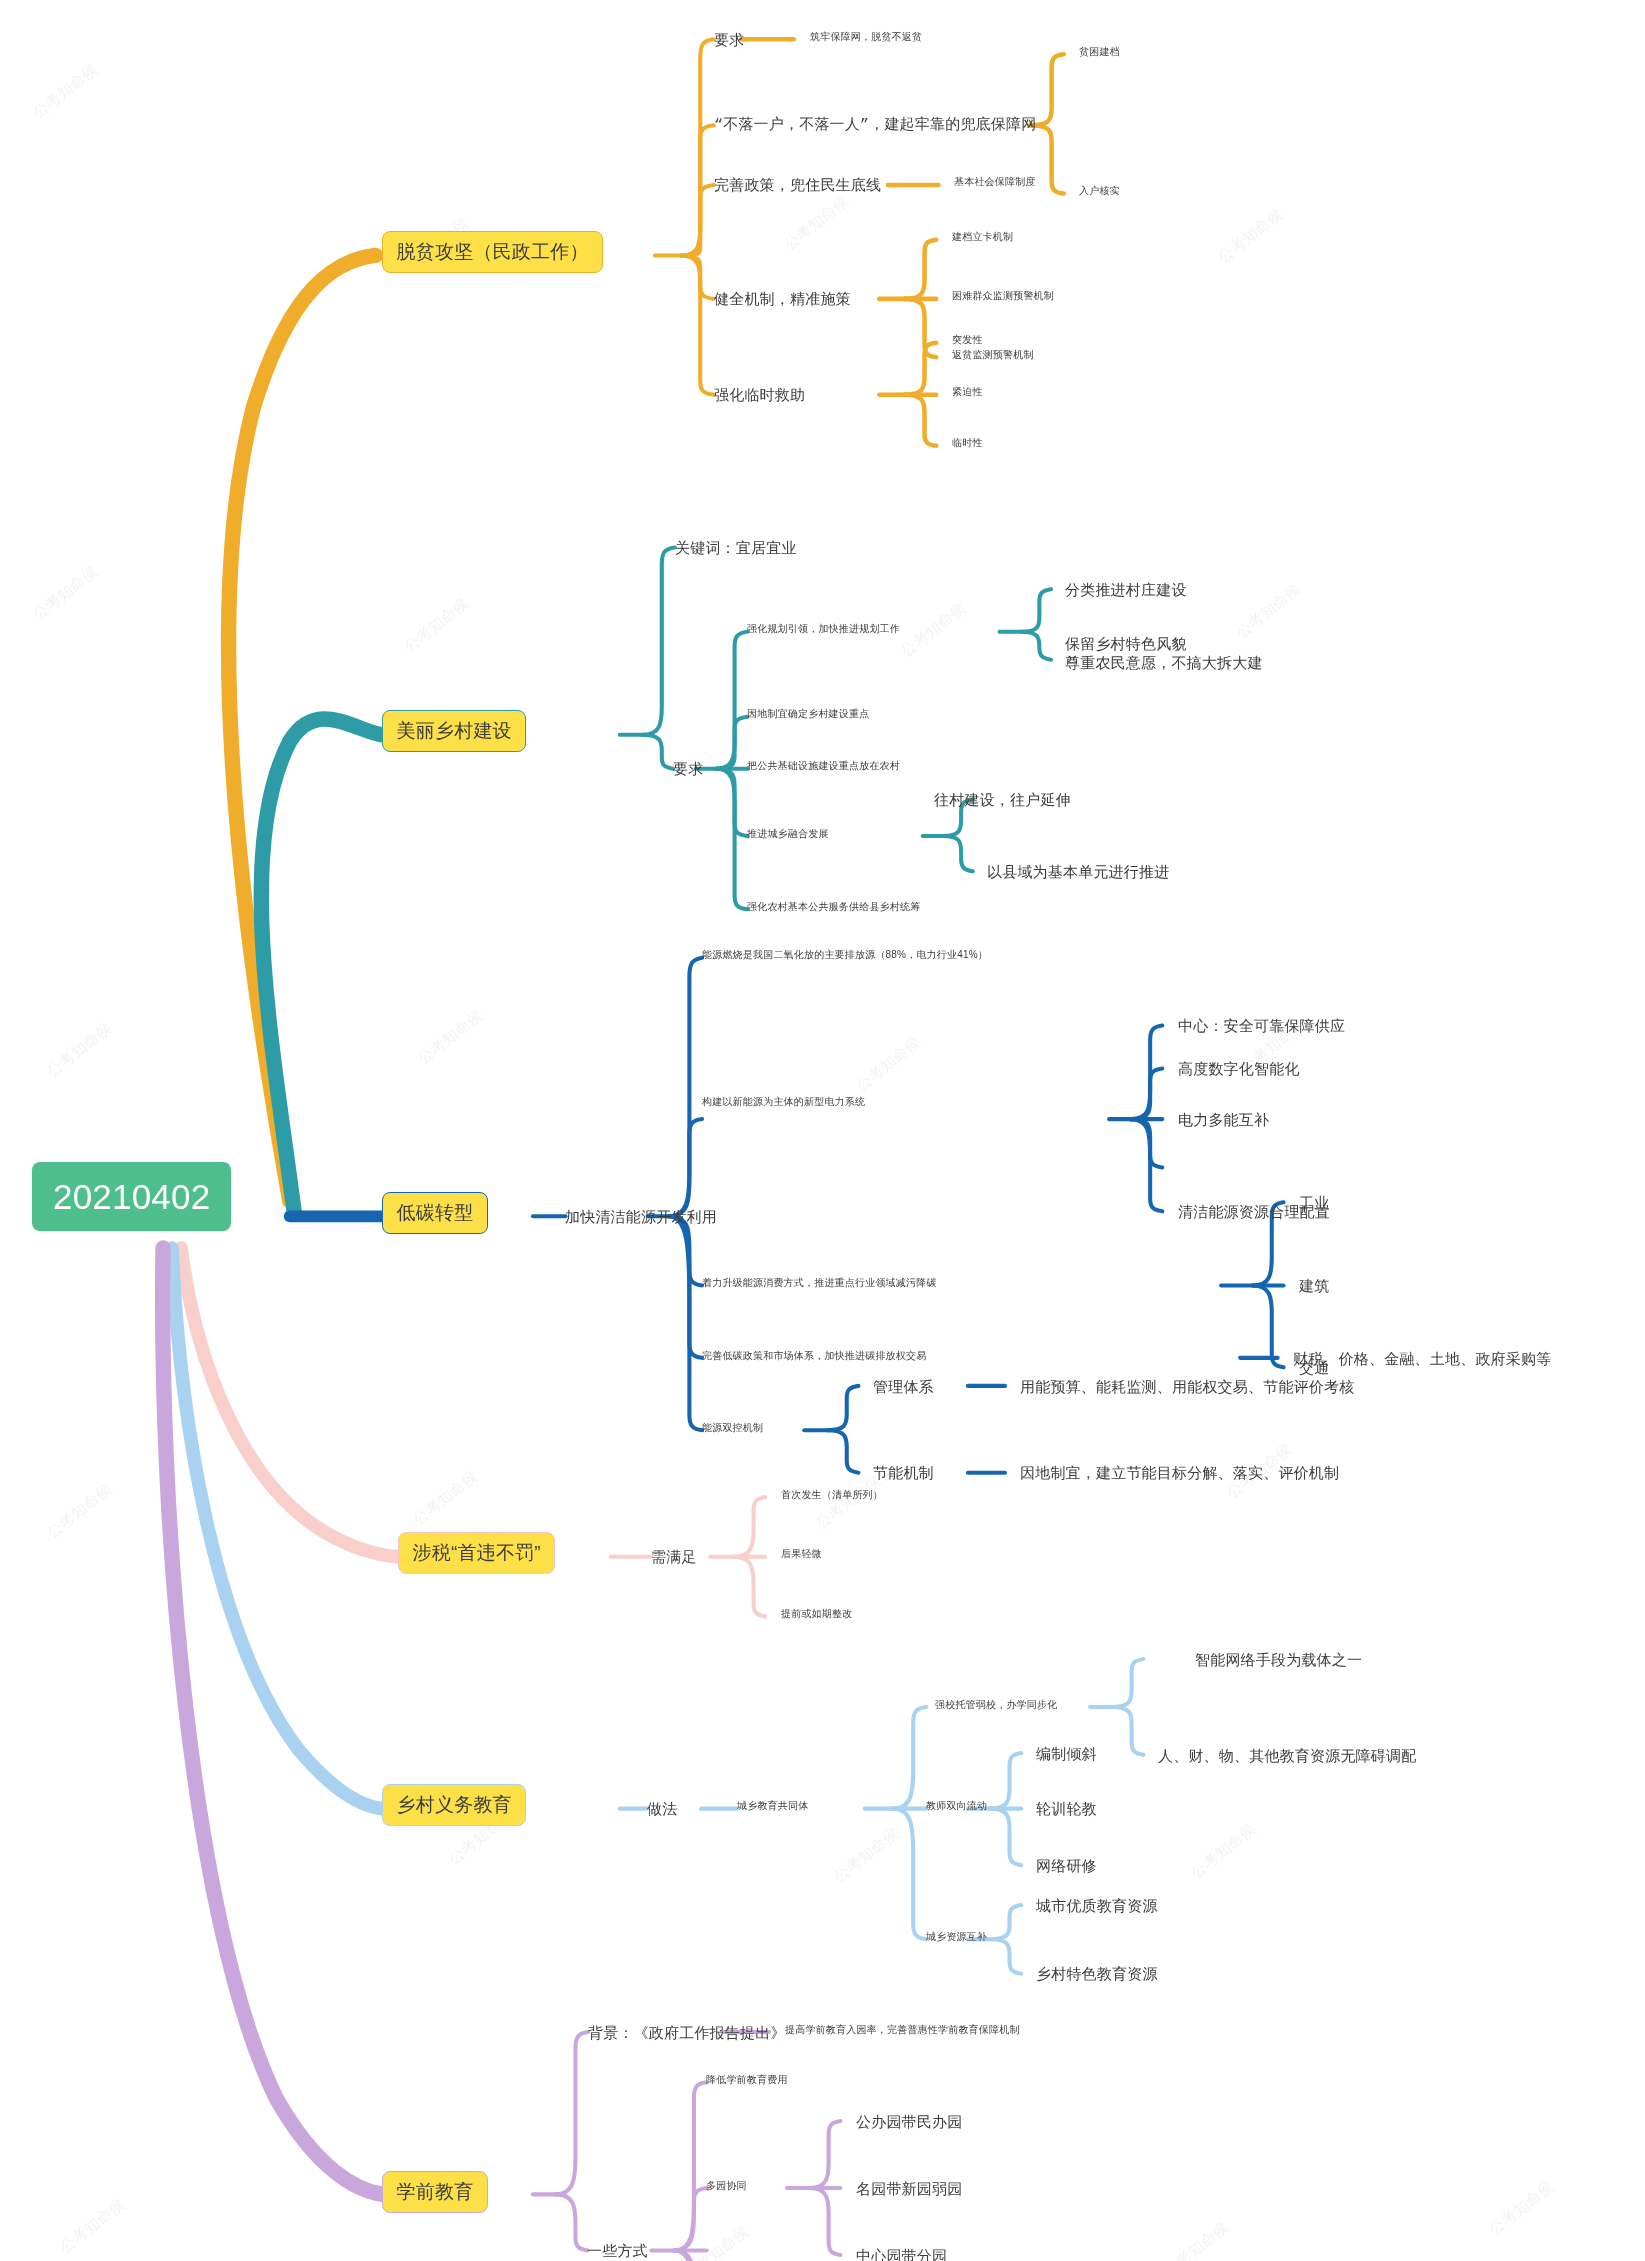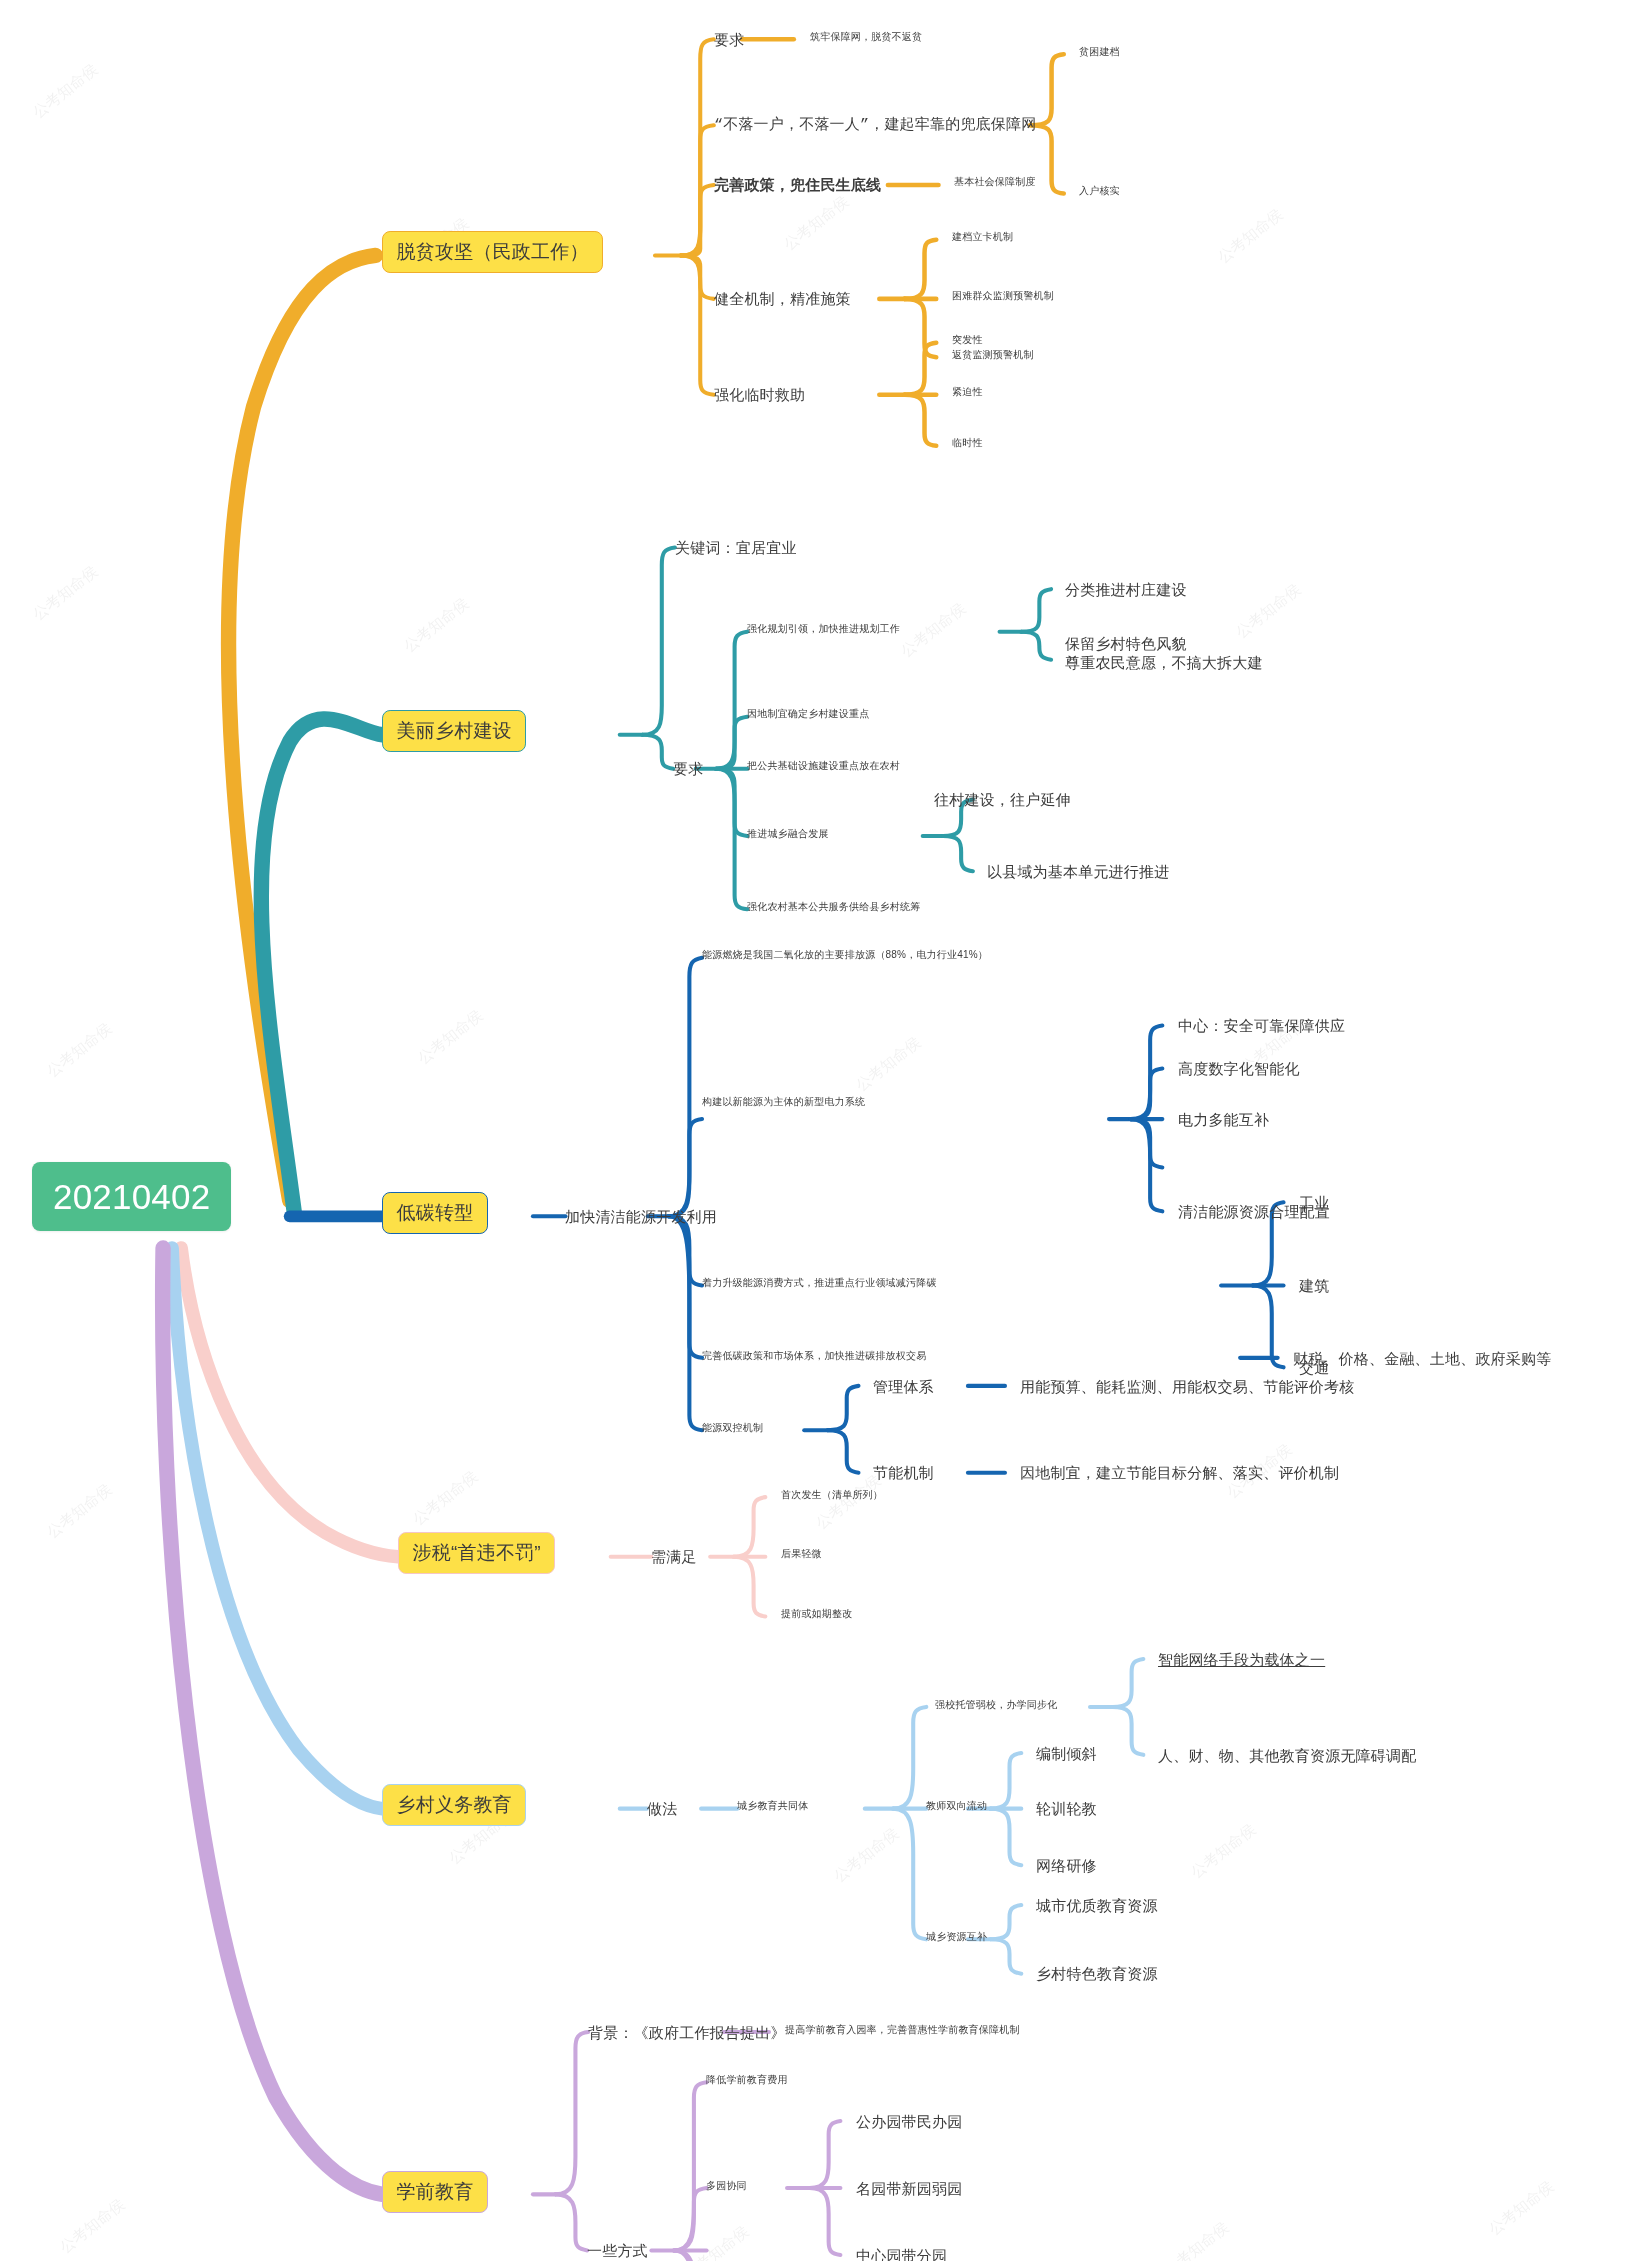--- a/index.html
+++ b/index.html
@@ -208,21 +208,21 @@
 
   <div class="node topic t-orange" style="left:382px;top:231px;">脱贫攻坚（民政工作）</div>
 
   <div class="node lvl2" style="left:714px;top:31px;">要求</div>
   <div class="node lvl3" style="left:810px;top:31px;">筑牢保障网，脱贫不返贫</div>
 
   <div class="node lvl2" style="left:714px;top:117px;font-family:Liberation Mono, monospace;">“不落一户，不落一人”，建起牢靠的兜底保障网</div>
   <div class="node lvl3" style="left:1079px;top:46px;">贫困建档</div>
   <div class="node lvl3" style="left:1079px;top:185px;">入户核实</div>
 
-  <div class="node lvl2" style="left:714px;top:176px;font-weight:bold;">完善政策，兜住民生底线</div>
+  <div class="node lvl2" style="left:714px;top:176px;">完善政策，兜住民生底线</div>
   <div class="node lvl3" style="left:954px;top:176px;">基本社会保障制度</div>
 
   <div class="node lvl2" style="left:714px;top:290px;">健全机制，精准施策</div>
   <div class="node lvl3" style="left:952px;top:231px;">建档立卡机制</div>
   <div class="node lvl3" style="left:952px;top:290px;">困难群众监测预警机制</div>
   <div class="node lvl3" style="left:952px;top:349px;">返贫监测预警机制</div>
 
   <div class="node lvl2" style="left:714px;top:386px;">强化临时救助</div>
   <div class="node lvl3" style="left:952px;top:334px;">突发性</div>
   <div class="node lvl3" style="left:952px;top:386px;">紧迫性</div>
@@ -279,21 +279,21 @@
   <div class="node lvl3" style="left:781px;top:1489px;">首次发生（清单所列）</div>
   <div class="node lvl3" style="left:781px;top:1548px;">后果轻微</div>
   <div class="node lvl3" style="left:781px;top:1608px;">提前或如期整改</div>
 
   <div class="node topic t-lblue" style="left:382px;top:1784px;">乡村义务教育</div>
 
   <div class="node lvl2" style="left:647px;top:1800px;">做法</div>
   <div class="node lvl3" style="left:737px;top:1800px;">城乡教育共同体</div>
 
   <div class="node lvl3" style="left:926px;top:1699px;margin-left:9px;">强校托管弱校，办学同步化</div>
-  <div class="node lvl4" style="left:1158px;top:1651px;text-decoration:underline;">智能网络手段为载体之一</div>
+  <div class="node lvl4" style="left:1195px;top:1651px;">智能网络手段为载体之一</div>
   <div class="node lvl4" style="left:1158px;top:1747px;">人、财、物、其他教育资源无障碍调配</div>
 
   <div class="node lvl3" style="left:926px;top:1800px;">教师双向流动</div>
   <div class="node lvl4" style="left:1036px;top:1745px;">编制倾斜</div>
   <div class="node lvl4" style="left:1036px;top:1800px;">轮训轮教</div>
   <div class="node lvl4" style="left:1036px;top:1857px;">网络研修</div>
 
   <div class="node lvl3" style="left:926px;top:1931px;">城乡资源互补</div>
   <div class="node lvl4" style="left:1036px;top:1897px;">城市优质教育资源</div>
   <div class="node lvl4" style="left:1036px;top:1965px;">乡村特色教育资源</div>

